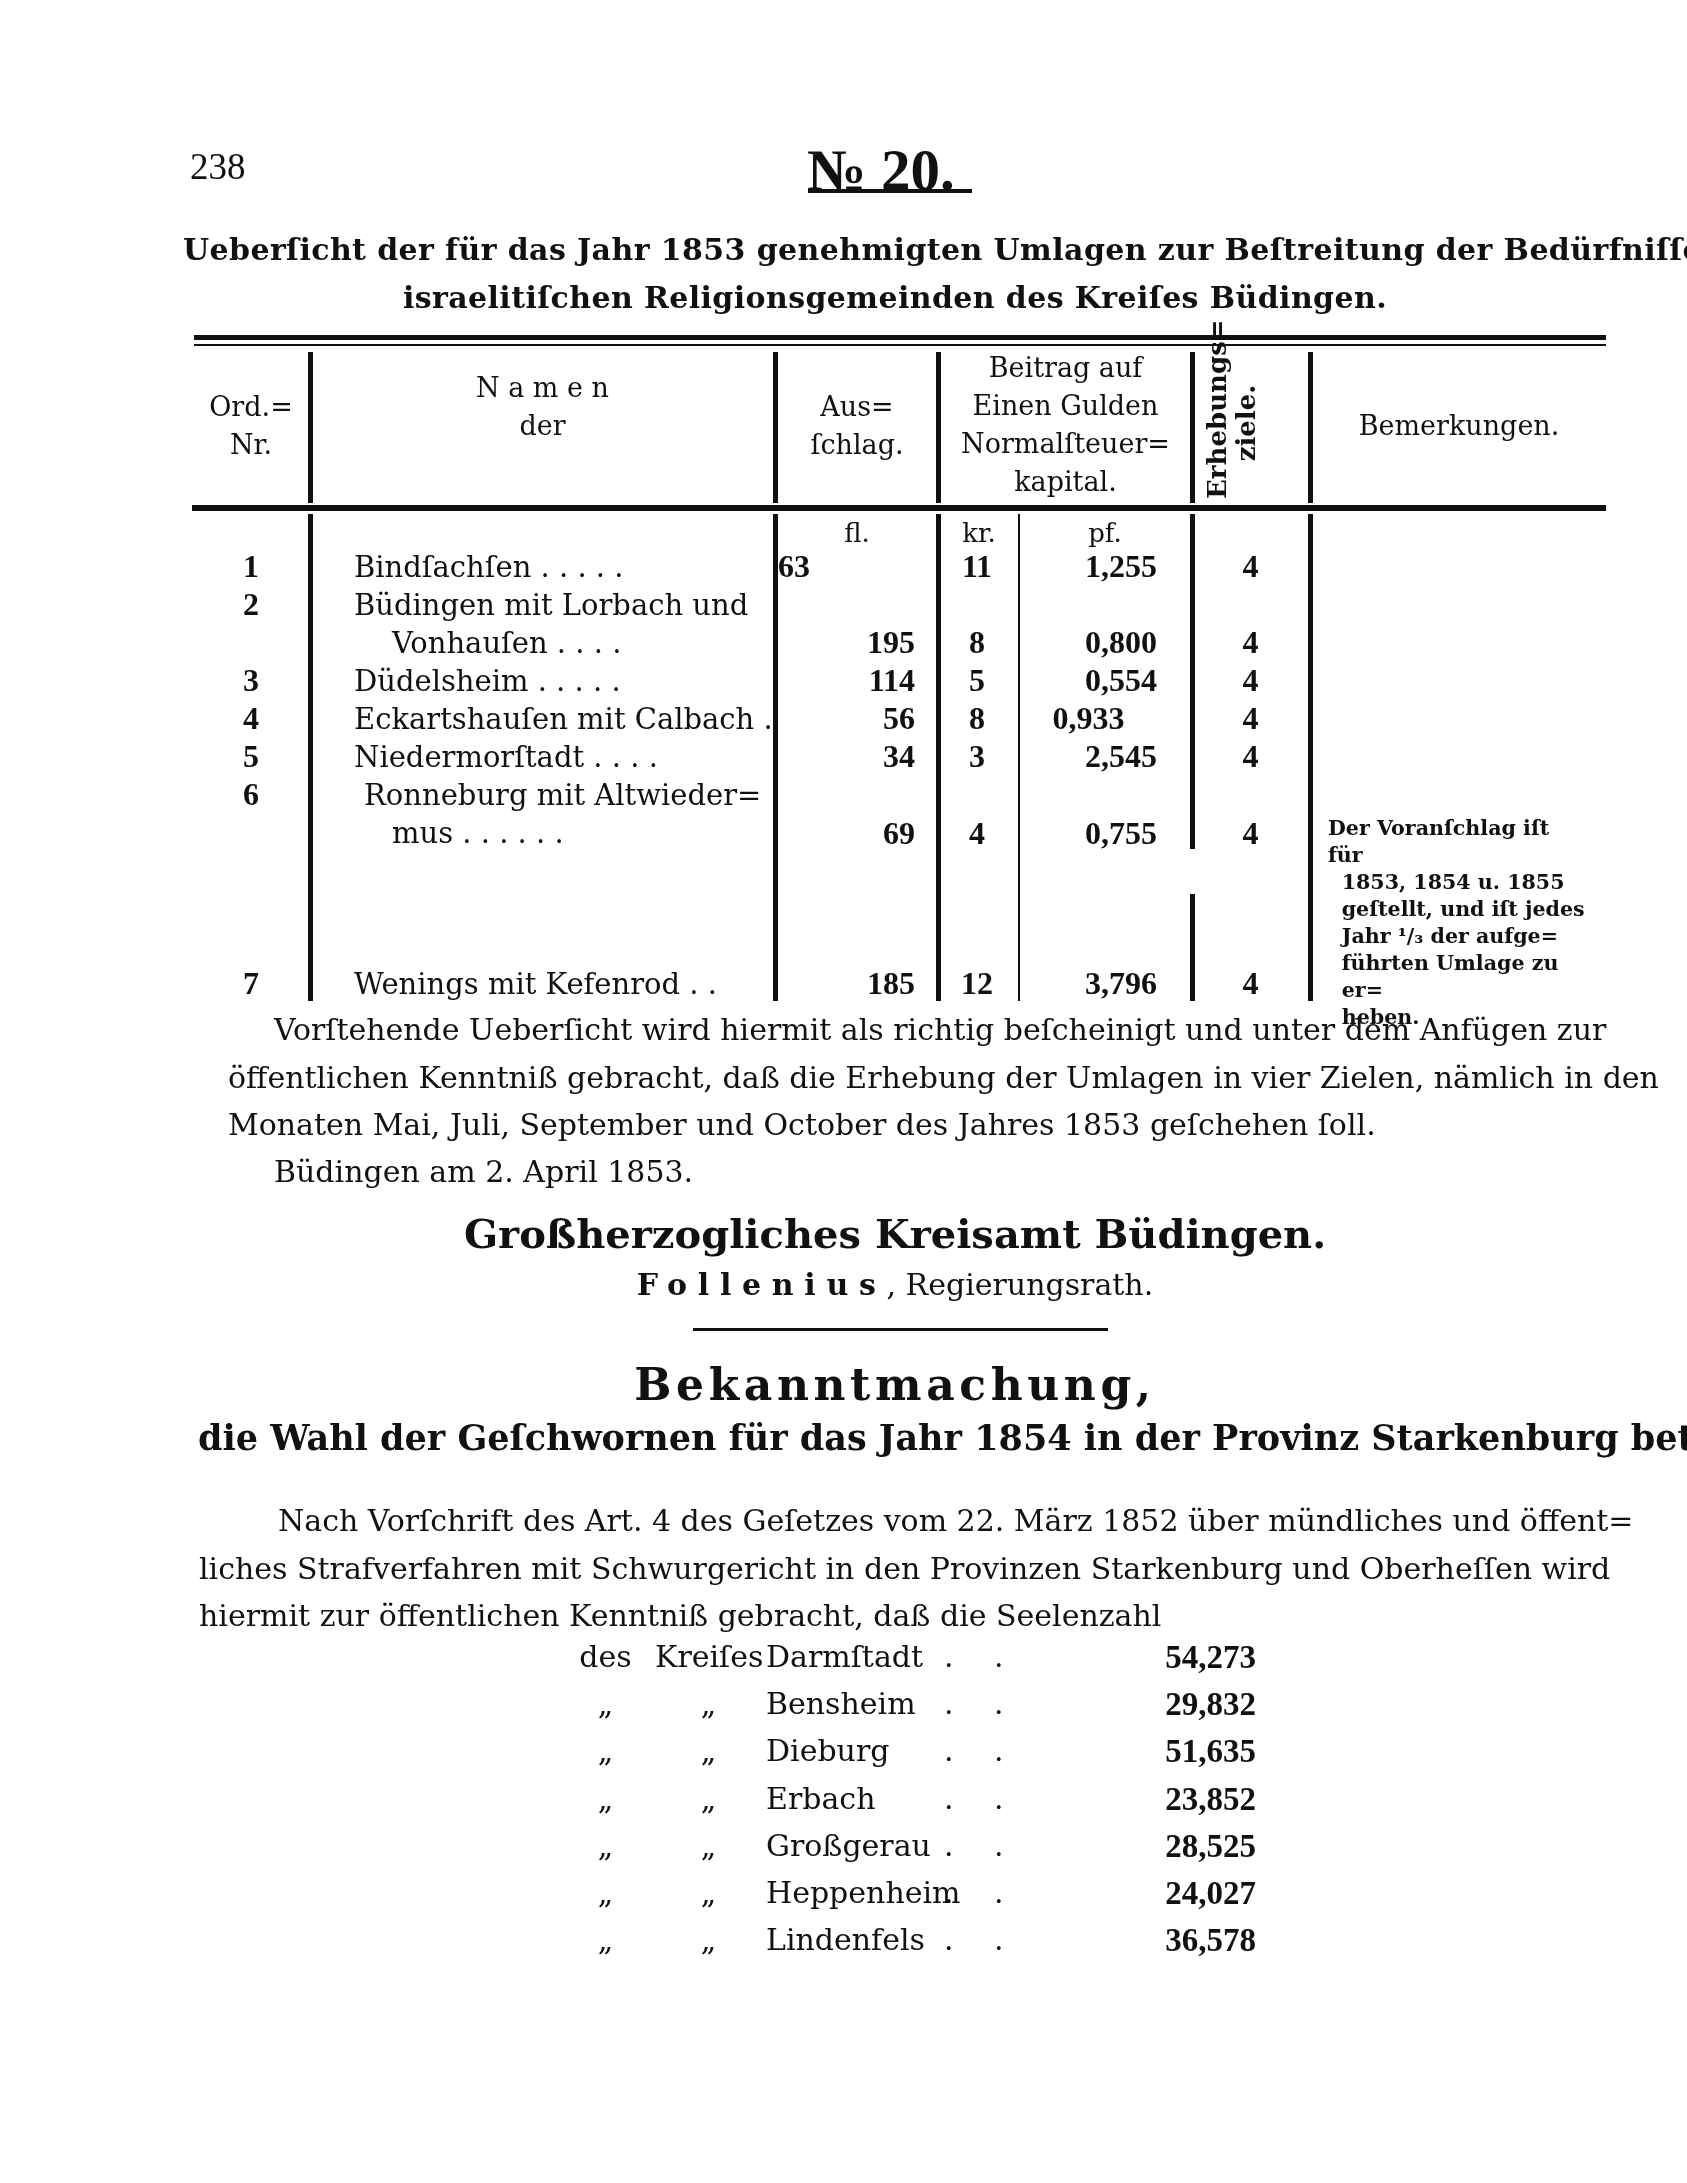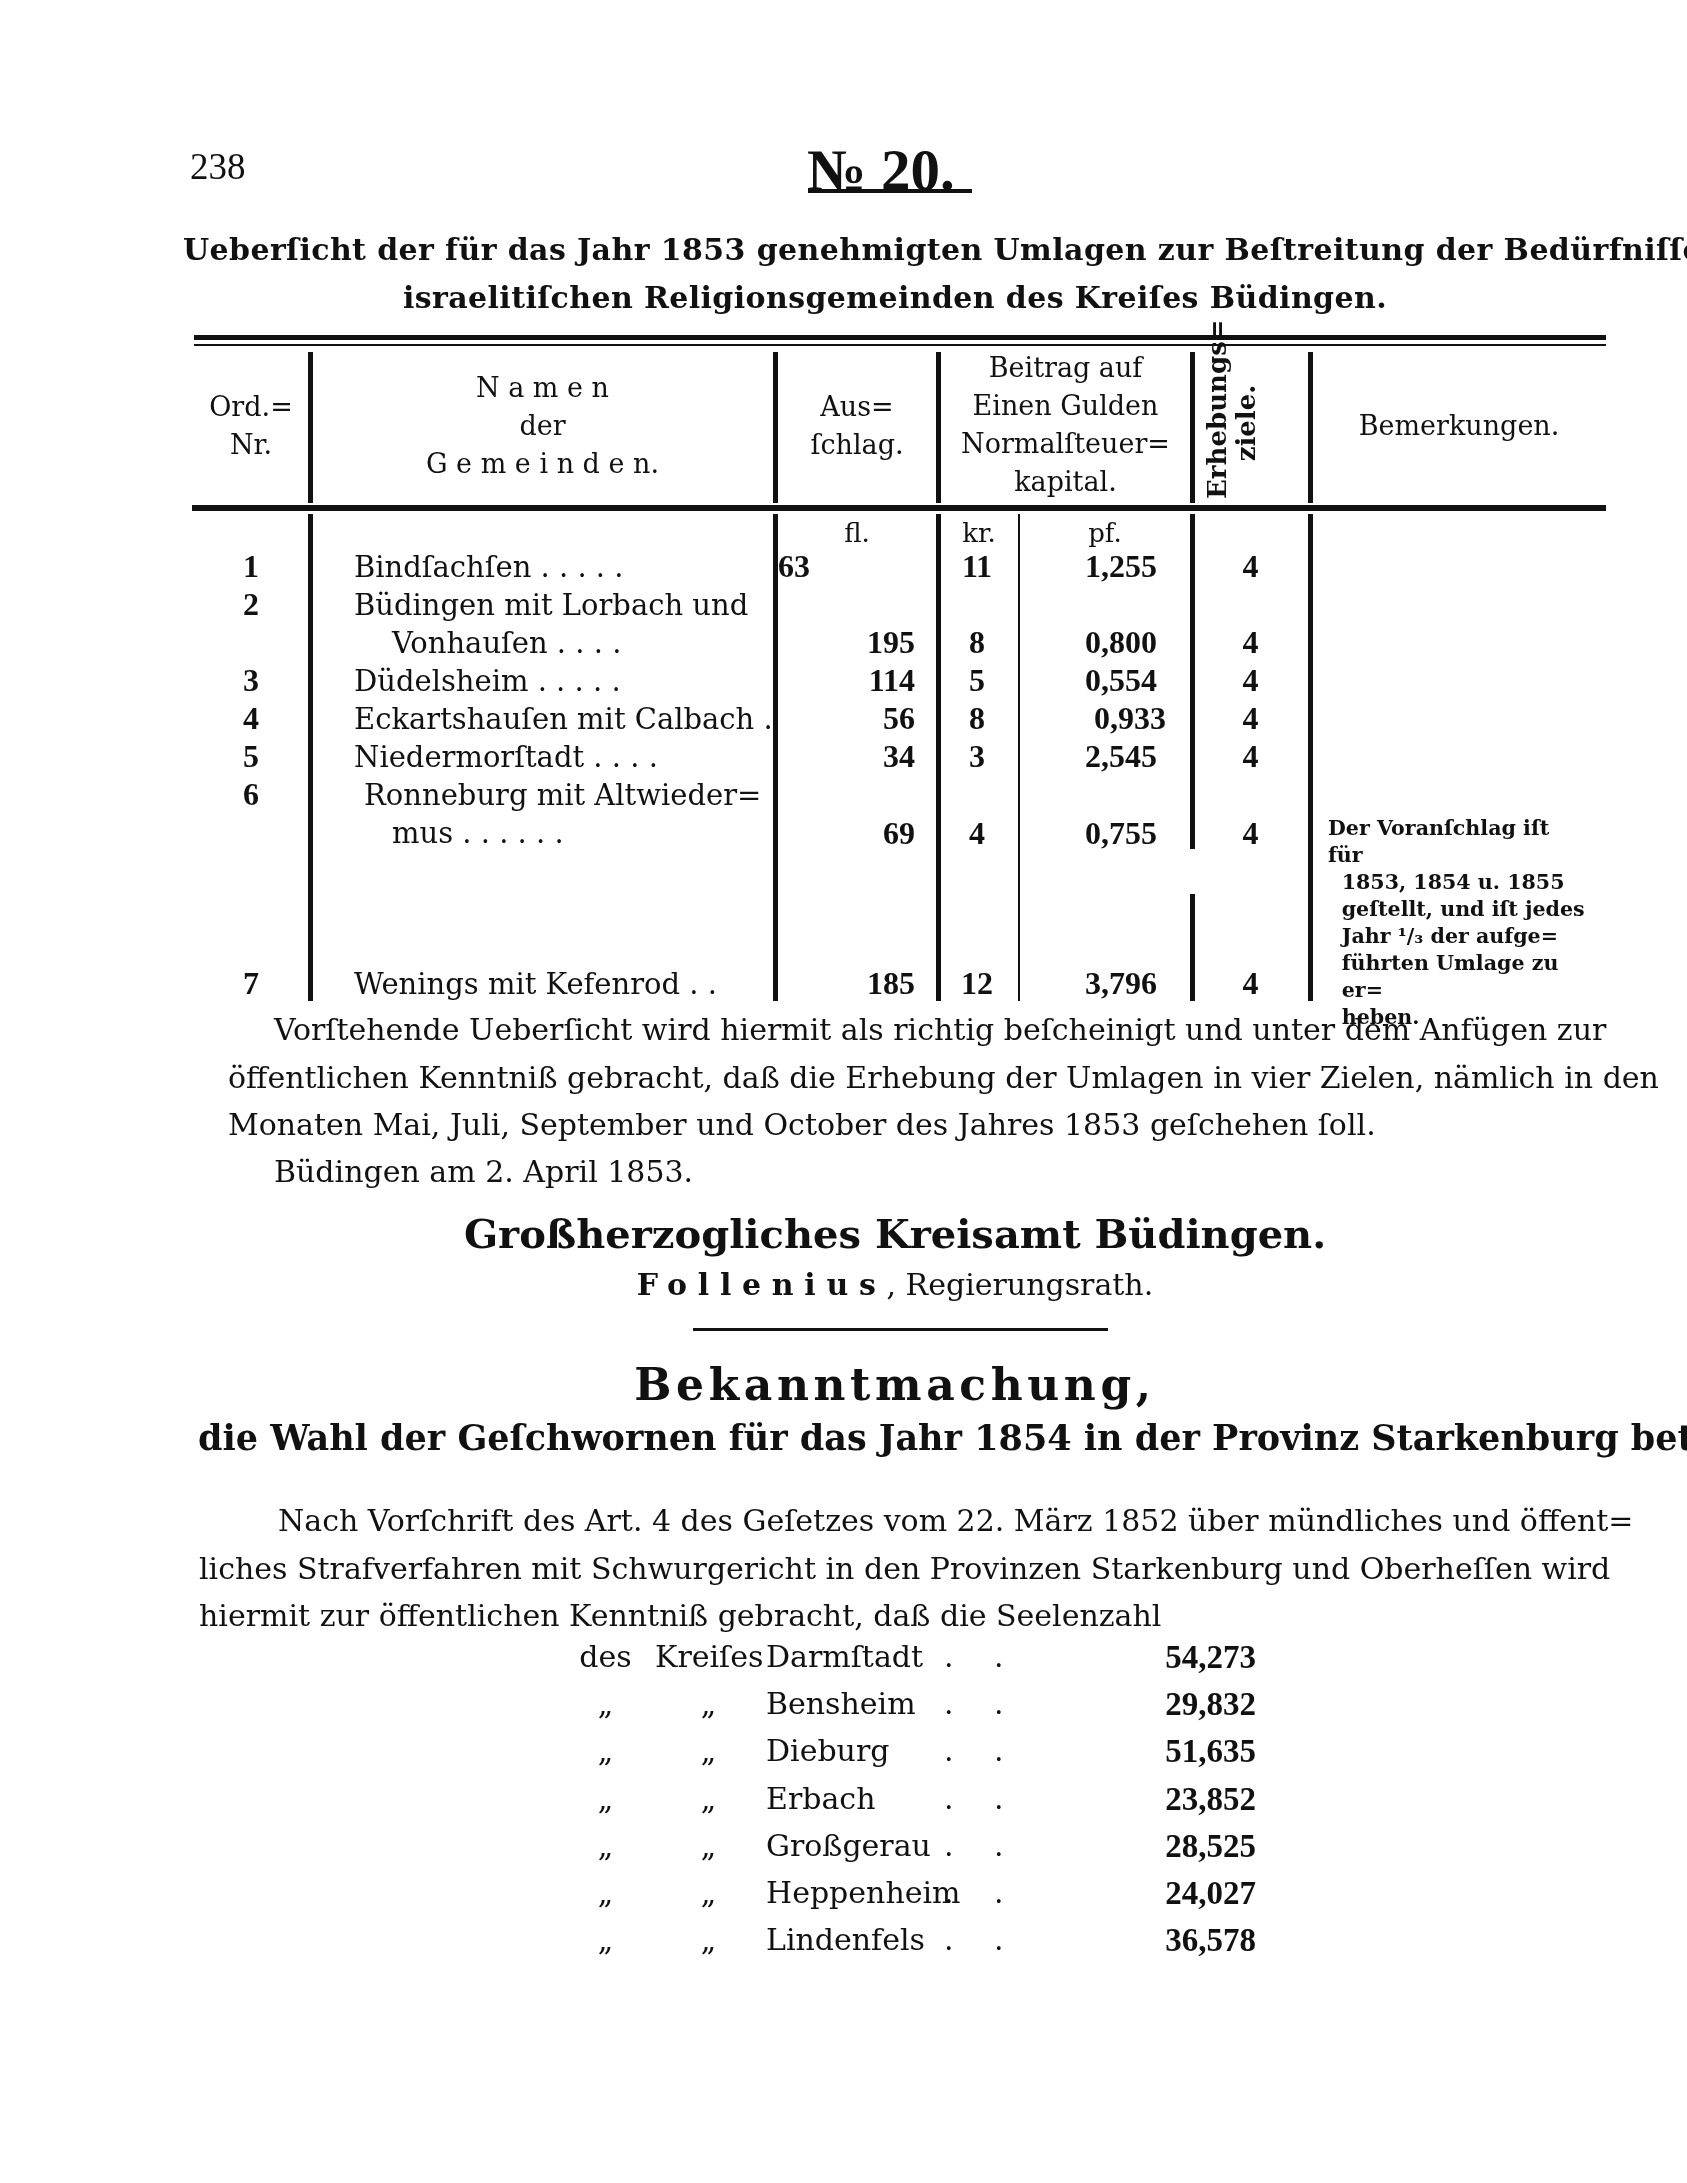--- a/index.html
+++ b/index.html
@@ -75,21 +75,20 @@
 <div class="vline" style="left:1190px; top:894px; height:107px;"></div>
 <div class="vline" style="left:1308px; top:514px; height:487px;"></div>
 
 <div class="hdr" style="left:194px; top:388px; width:114px;">
   <div>Ord.=</div>
   <div>Nr.</div>
 </div>
 <div class="hdr" style="left:312px; top:369px; width:461px;">
   <div>N a m e n</div>
   <div>der</div>
-  <div>G e m e i n d e n.</div>
 </div>
 <div class="hdr" style="left:778px; top:388px; width:158px;">
   <div>Aus=</div>
   <div>ſchlag.</div>
 </div>
 <div class="hdr" style="left:941px; top:349px; width:249px;">
   <div>Beitrag auf</div>
   <div>Einen Gulden</div>
   <div>Normalſteuer=</div>
   <div>kapital.</div>
@@ -123,21 +122,21 @@
 <div class="cell name" style="left:354px; top:664px;">Düdelsheim . . . . .</div>
 <div class="cell num" style="left:778px; top:662px; width:137px; text-align:right;">114</div>
 <div class="cell num" style="left:941px; top:662px; width:72px; text-align:center;">5</div>
 <div class="cell num" style="left:1020px; top:662px; width:137px; text-align:right;">0,554</div>
 <div class="cell num" style="left:1194px; top:662px; width:113px; text-align:center;">4</div>
 
 <div class="cell num" style="left:194px; top:700px; width:114px; text-align:center;">4</div>
 <div class="cell name" style="left:354px; top:702px;">Eckartshauſen mit Calbach .</div>
 <div class="cell num" style="left:778px; top:700px; width:137px; text-align:right;">56</div>
 <div class="cell num" style="left:941px; top:700px; width:72px; text-align:center;">8</div>
-<div class="cell num" style="left:1020px; top:700px; width:137px; text-align:right;margin-left:9px;">0,933</div>
+<div class="cell num" style="left:1020px; top:700px; width:137px; text-align:center;">0,933</div>
 <div class="cell num" style="left:1194px; top:700px; width:113px; text-align:center;">4</div>
 
 <div class="cell num" style="left:194px; top:738px; width:114px; text-align:center;">5</div>
 <div class="cell name" style="left:354px; top:740px;">Niedermorſtadt . . . .</div>
 <div class="cell num" style="left:778px; top:738px; width:137px; text-align:right;">34</div>
 <div class="cell num" style="left:941px; top:738px; width:72px; text-align:center;">3</div>
 <div class="cell num" style="left:1020px; top:738px; width:137px; text-align:right;">2,545</div>
 <div class="cell num" style="left:1194px; top:738px; width:113px; text-align:center;">4</div>
 
 <div class="cell num" style="left:194px; top:776px; width:114px; text-align:center;">6</div>

